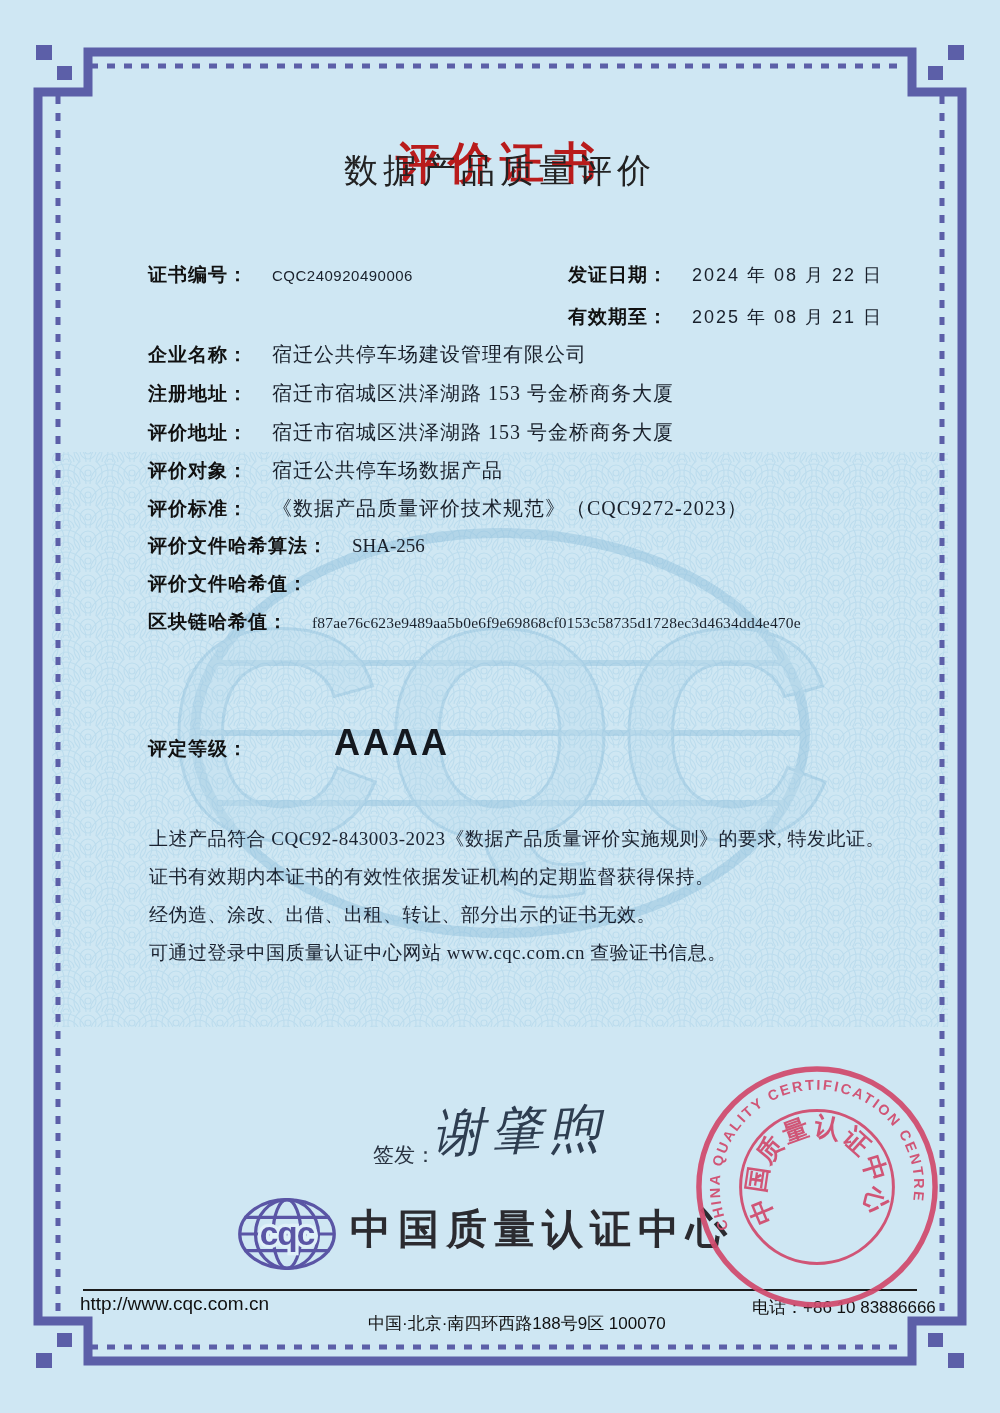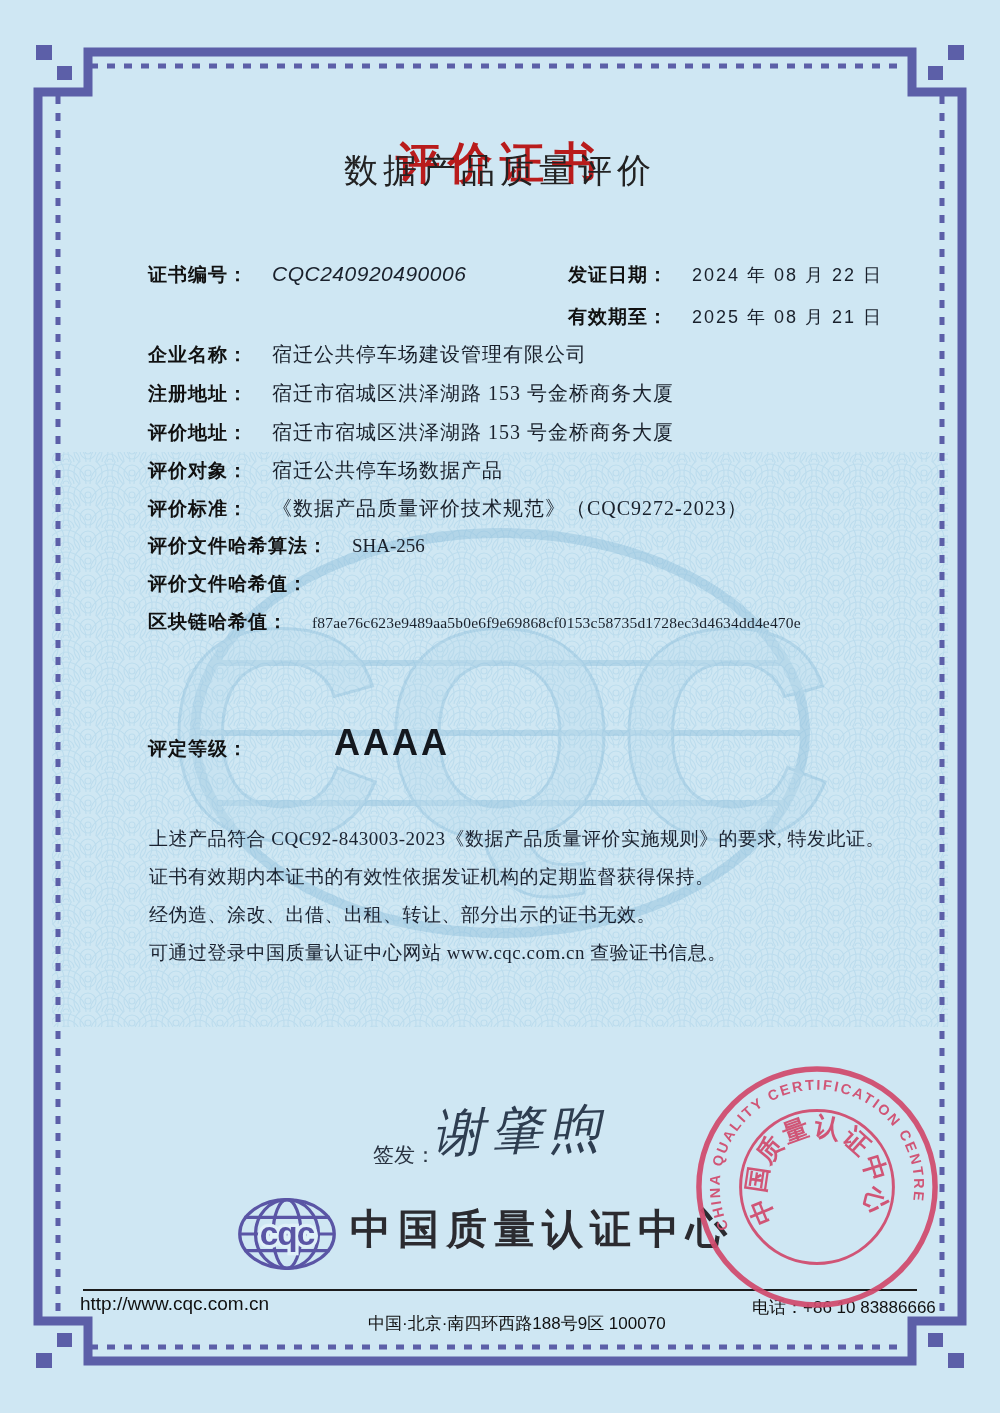--- a/index.html
+++ b/index.html
@@ -10,21 +10,21 @@
   svg{display:block;}
 
   .title{position:absolute;top:90px;left:0;width:100%;text-align:center;
          font-size:44px;font-weight:900;letter-spacing:8px;color:#b91c1c;margin-top:44px;}
   .subtitle{position:absolute;top:148px;left:0;width:100%;text-align:center;
          font-size:34px;font-weight:500;letter-spacing:5px;color:#222;}
 
   .row{position:absolute;left:148px;display:flex;align-items:baseline;gap:24px;white-space:nowrap;}
   .lbl{font-size:19px;font-weight:bold;letter-spacing:1px;color:#111;}
   .val{color:#19202b;}
-  .v-id{font-size:21px;letter-spacing:.5px;font-family:"Liberation Sans",sans-serif;font-style:italic;}
+  .v-id{font-size:15px;letter-spacing:.5px;font-family:"Liberation Sans",sans-serif;}
   .v-date{font-size:18px;font-weight:500;letter-spacing:2px;}
   .v-kai{font-size:20px;font-family:"Liberation Serif","DejaVu Serif",serif;letter-spacing:1px;}
   .v-serif{font-size:19px;font-family:"Liberation Serif","DejaVu Serif",serif;}
   .v-hash{font-size:15.5px;font-family:"Liberation Serif","DejaVu Serif",serif;letter-spacing:.2px;}
   .v-time{font-size:19px;letter-spacing:1px;}
   .v-rating{font-size:36px;font-weight:900;letter-spacing:3px;margin-left:62px;color:#14181e;}
 
   .statement{position:absolute;left:149px;width:740px;white-space:nowrap;
          font-size:19px;font-family:"Liberation Serif","DejaVu Serif",serif;color:#1a2230;letter-spacing:.5px;}
 

